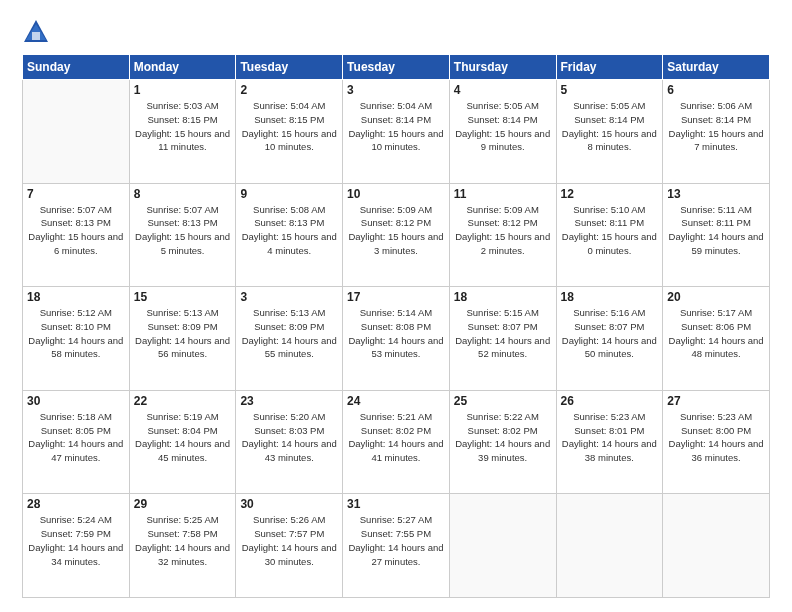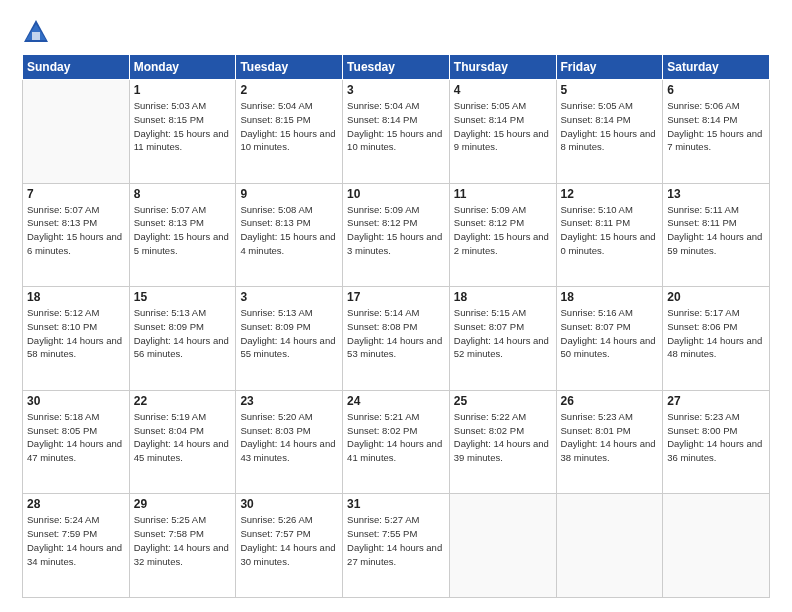--- a/index.html
+++ b/index.html
@@ -90,20 +90,21 @@
       font-size: 12px;
       font-weight: bold;
       color: #222;
       margin-bottom: 2px;
       display: block;
     }
     .day-info {
       font-size: 9.5px;
       color: #333;
       line-height: 1.45;
+      text-align: center;
     }
   </style>
 </head>
 <body>
 
 <div class="page">
   <div class="header">
     <div class="logo">
       <svg class="logo-icon" viewBox="0 0 28 28">
         <polygon points="14,2 26,24 2,24" fill="#2255aa"></polygon>

